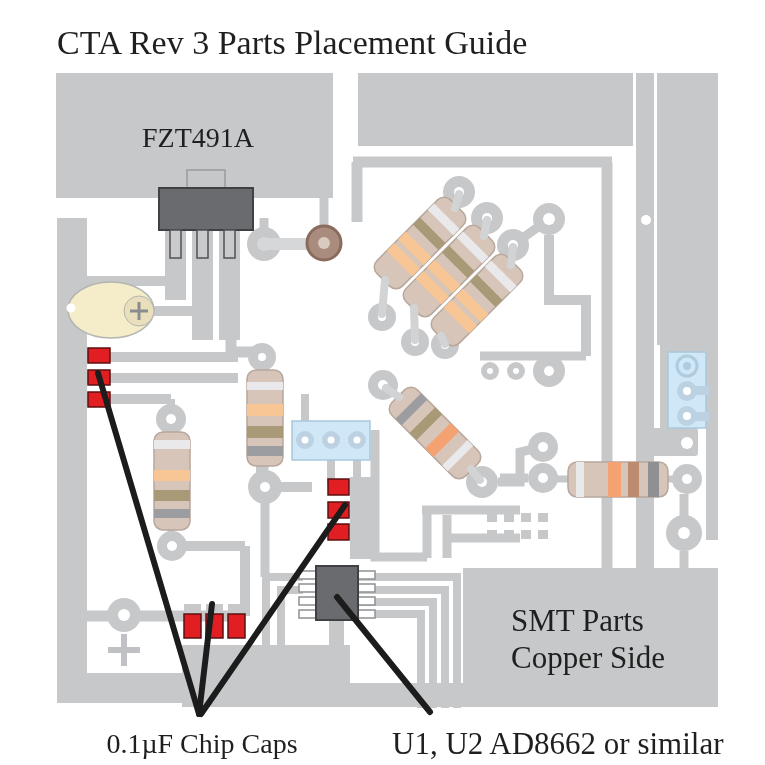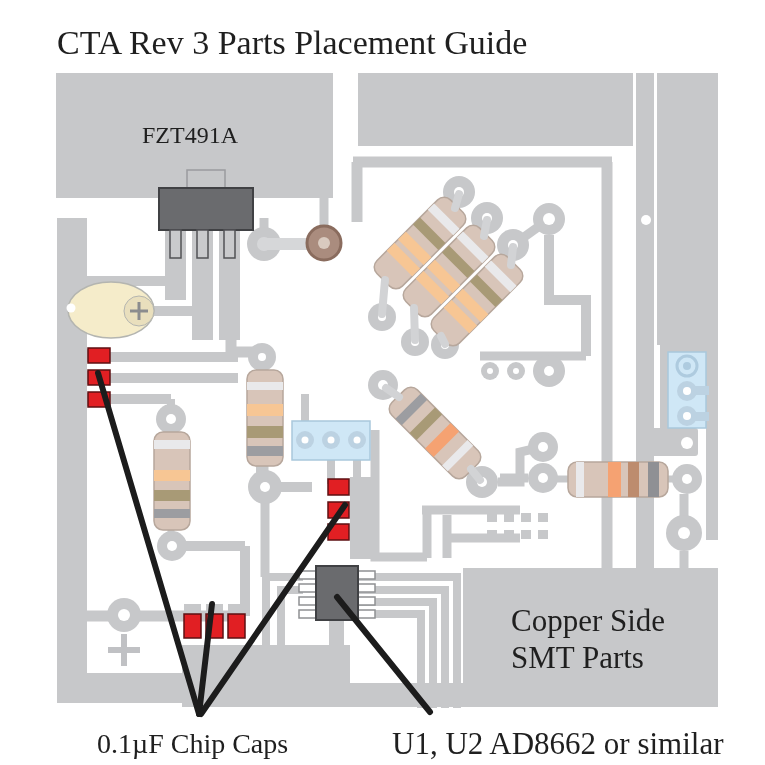--- a/index.html
+++ b/index.html
@@ -27,23 +27,23 @@
     --jumper-brown-edge:#8a6c5e;
     --annotation-black:#1c1c1c;
     --text-color:#1f1f1f;
   }
   html,body{margin:0;padding:0;background:#ffffff;}
   #stage{position:relative;width:765px;height:765px;background:#ffffff;overflow:hidden;
          font-family:"Liberation Serif", serif;color:var(--text-color);}
   #board-svg{position:absolute;left:0;top:0;}
   .lbl{position:absolute;white-space:nowrap;}
   #title{left:57px;top:24px;font-size:34px;}
-  #fzt-label{left:142px;top:122px;font-size:24px;}
+  #fzt-label{left:142px;top:122px;font-size:28px;}
   #copper-note{left:511px;top:602px;font-size:31px;line-height:37px;}
-  #caps-label{left:97px;top:728px;font-size:28px;width:210px;text-align:left;}
+  #caps-label{left:97px;top:728px;font-size:28px;width:210px;text-align:center;}
   #ic-label{left:392px;top:726px;font-size:31px;}
   
   .region{fill:var(--board-gray);}
   .trace{stroke:var(--board-gray);fill:none;}
   .stub{fill:var(--board-gray);}
   .via{fill:var(--board-gray);}
   .hole{fill:#ffffff;}
   .lead{stroke:#d2d3d5;stroke-linecap:round;fill:none;}
   .res-body{fill:var(--resistor-body);stroke:var(--resistor-border);stroke-width:1.5;}
   .b-silver{fill:var(--band-silver);} .b-orange{fill:var(--band-orange);}
@@ -387,18 +387,18 @@
       <line class="ann" x1="98" y1="373" x2="199" y2="714"></line>
       <line class="ann" x1="212" y1="604" x2="199" y2="714"></line>
       <line class="ann" x1="345" y1="505" x2="201" y2="714"></line>
       <line class="ann" x1="337" y1="597" x2="430" y2="712"></line>
     </g>
   </svg>
 
   <div class="lbl" id="title">CTA Rev 3 Parts Placement Guide</div>
   <div class="lbl" id="fzt-label">FZT491A</div>
   <div class="lbl" id="copper-note">
+    <div>SMT Parts</div>
     <div>Copper Side</div>
-    <div>SMT Parts</div>
   </div>
   <div class="lbl" id="caps-label">0.1µF Chip Caps</div>
   <div class="lbl" id="ic-label">U1, U2 AD8662 or similar</div>
 </div>
 
 </body></html>

